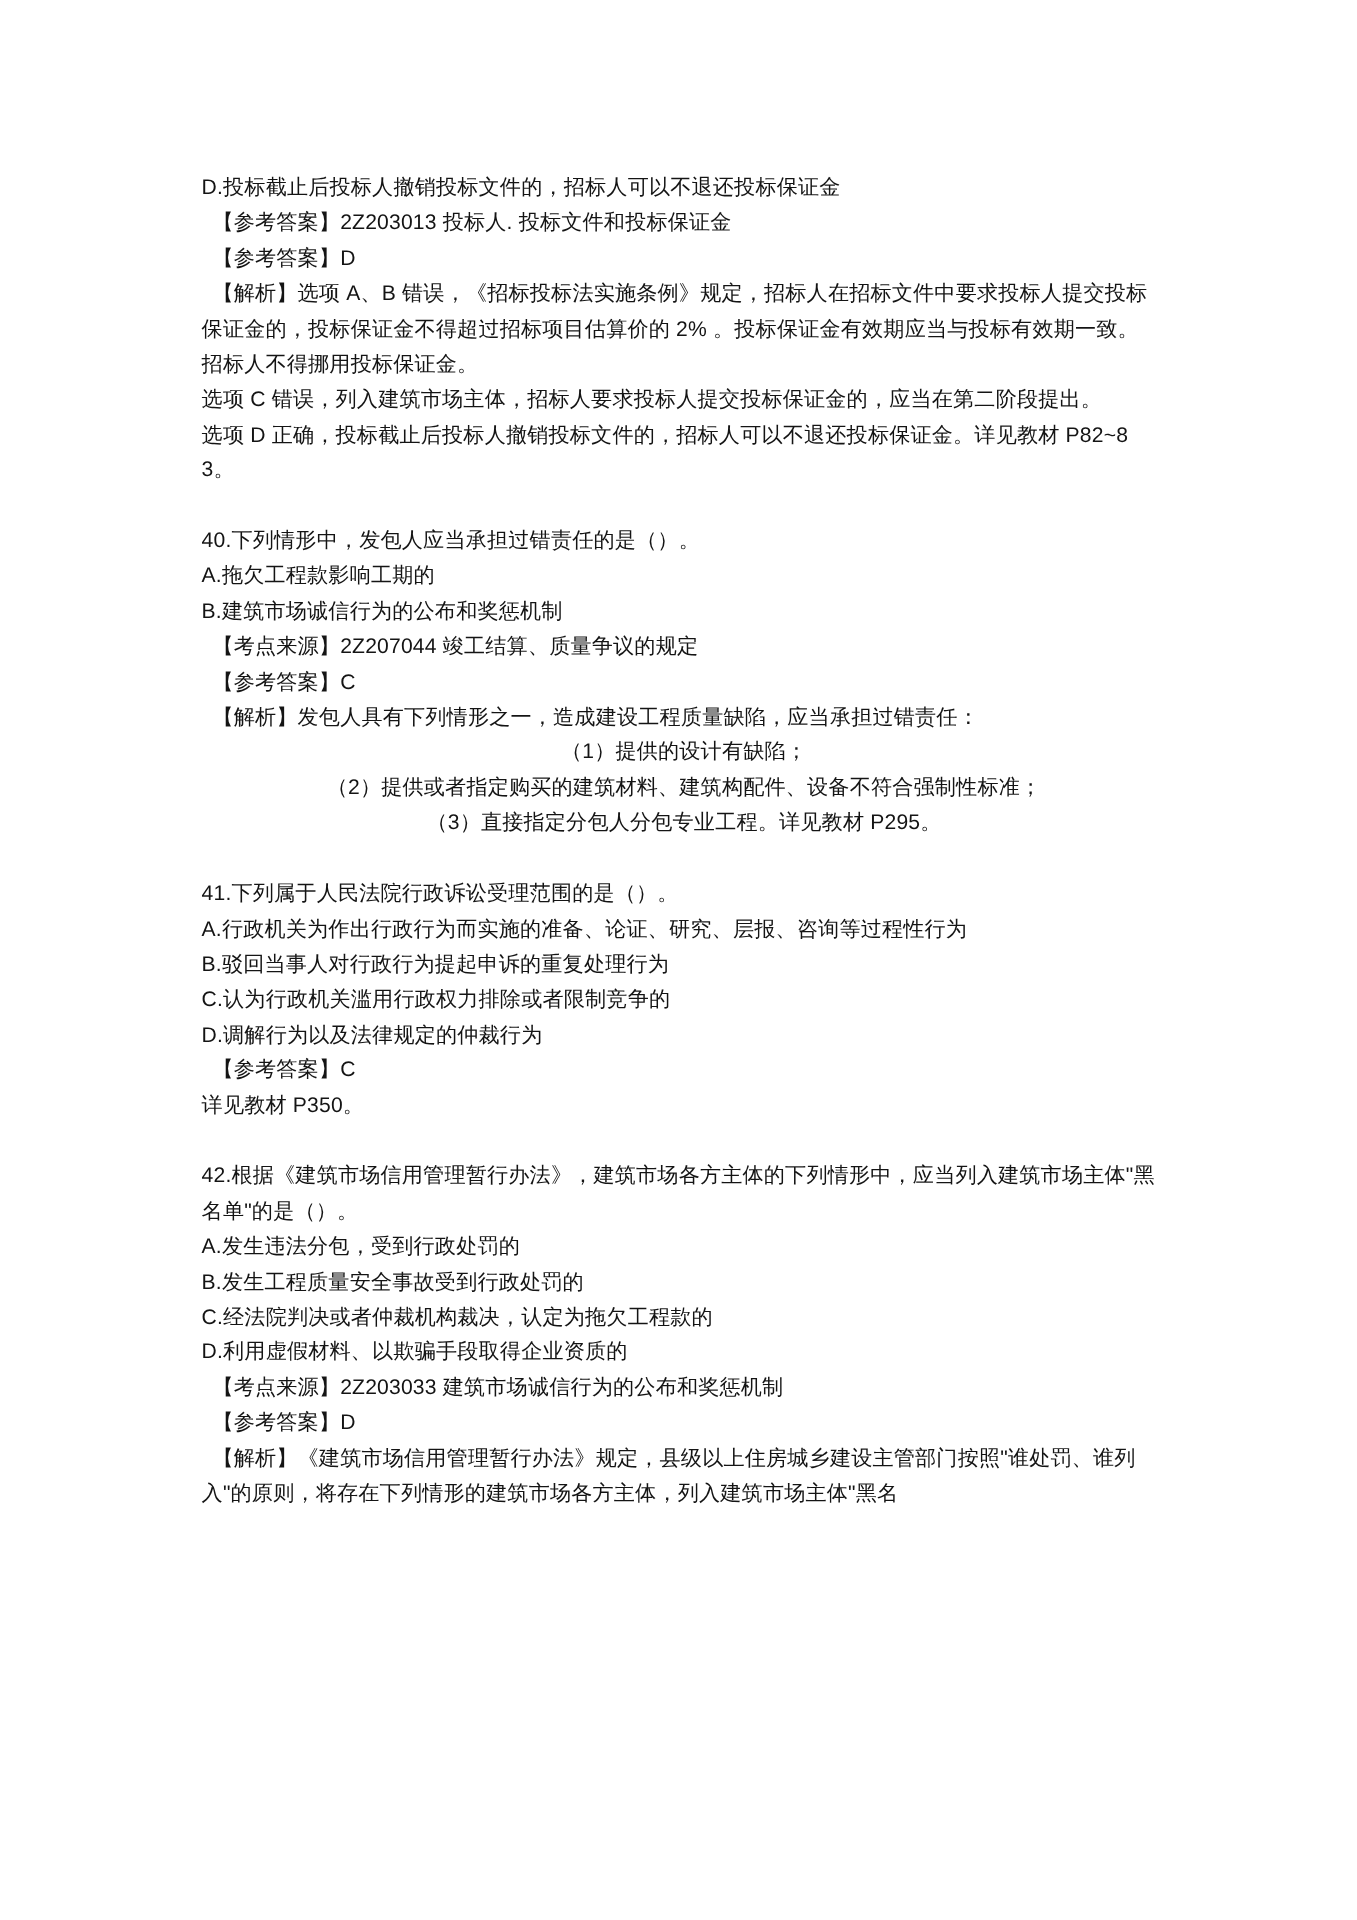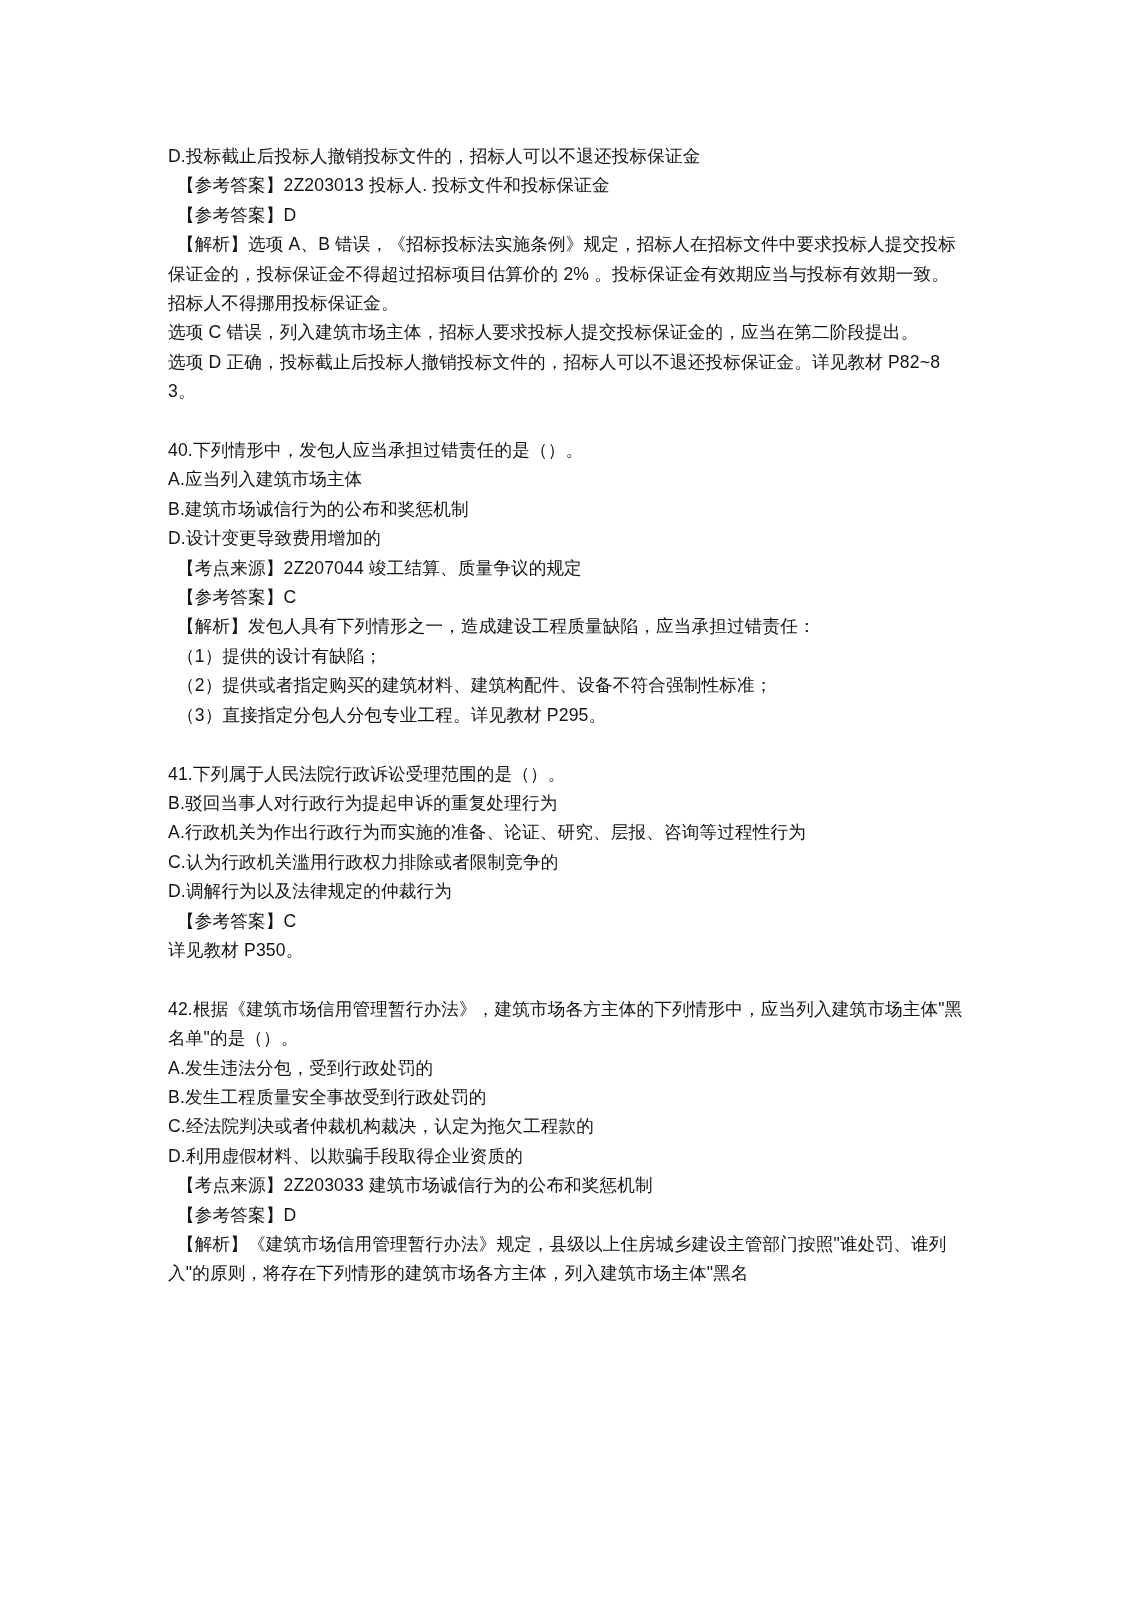--- a/index.html
+++ b/index.html
@@ -48,20 +48,21 @@
     padding-left: 9px;
   }
   
   .ln.ind1.wrap {
     padding-left: 0;
     text-indent: 9px;
   }
   
   .ln.subitem {
     padding-left: 9px;
+    text-align: center;
   }
   
   .gap {
     height: 29.4px;
   }
 </style>
 </head>
 <body>
 
 <div class="page">
@@ -70,35 +71,34 @@
         <p class="ln">D.投标截止后投标人撤销投标文件的，招标人可以不退还投标保证金</p>
         <p class="ln ind1">【参考答案】2Z203013 投标人. 投标文件和投标保证金</p>
         <p class="ln ind1">【参考答案】D</p>
         <p class="ln ind1 wrap">【解析】选项 A、B 错误，《招标投标法实施条例》规定，招标人在招标文件中要求投标人提交投标保证金的，投标保证金不得超过招标项目估算价的 2% 。投标保证金有效期应当与投标有效期一致。招标人不得挪用投标保证金。</p>
         <p class="ln wrap">选项 C 错误，列入建筑市场主体，招标人要求投标人提交投标保证金的，应当在第二阶段提出。</p>
         <p class="ln wrap">选项 D 正确，投标截止后投标人撤销投标文件的，招标人可以不退还投标保证金。详见教材 P82~83。</p>
       </div>
       <div class="gap"></div>
       <div class="blk">
         <p class="ln wrap">40.下列情形中，发包人应当承担过错责任的是（）。</p>
-        <p class="ln">A.应当列入建筑市场主体</p>
+        <p class="ln">A.拖欠工程款影响工期的</p>
         <p class="ln">B.建筑市场诚信行为的公布和奖惩机制</p>
-        <p class="ln">D.设计变更导致费用增加的</p>
         <p class="ln ind1">【考点来源】2Z207044 竣工结算、质量争议的规定</p>
         <p class="ln ind1">【参考答案】C</p>
         <p class="ln ind1 wrap">【解析】发包人具有下列情形之一，造成建设工程质量缺陷，应当承担过错责任：</p>
         <p class="ln subitem">（1）提供的设计有缺陷；</p>
         <p class="ln subitem">（2）提供或者指定购买的建筑材料、建筑构配件、设备不符合强制性标准；</p>
         <p class="ln subitem">（3）直接指定分包人分包专业工程。详见教材 P295。</p>
       </div>
       <div class="gap"></div>
       <div class="blk">
         <p class="ln wrap">41.下列属于人民法院行政诉讼受理范围的是（）。</p>
+        <p class="ln">A.行政机关为作出行政行为而实施的准备、论证、研究、层报、咨询等过程性行为</p>
         <p class="ln">B.驳回当事人对行政行为提起申诉的重复处理行为</p>
-        <p class="ln">A.行政机关为作出行政行为而实施的准备、论证、研究、层报、咨询等过程性行为</p>
         <p class="ln">C.认为行政机关滥用行政权力排除或者限制竞争的</p>
         <p class="ln">D.调解行为以及法律规定的仲裁行为</p>
         <p class="ln ind1">【参考答案】C</p>
         <p class="ln wrap">详见教材 P350。</p>
       </div>
       <div class="gap"></div>
       <div class="blk">
         <p class="ln wrap">42.根据《建筑市场信用管理暂行办法》，建筑市场各方主体的下列情形中，应当列入建筑市场主体"黑名单"的是（）。</p>
         <p class="ln">A.发生违法分包，受到行政处罚的</p>
         <p class="ln">B.发生工程质量安全事故受到行政处罚的</p>

